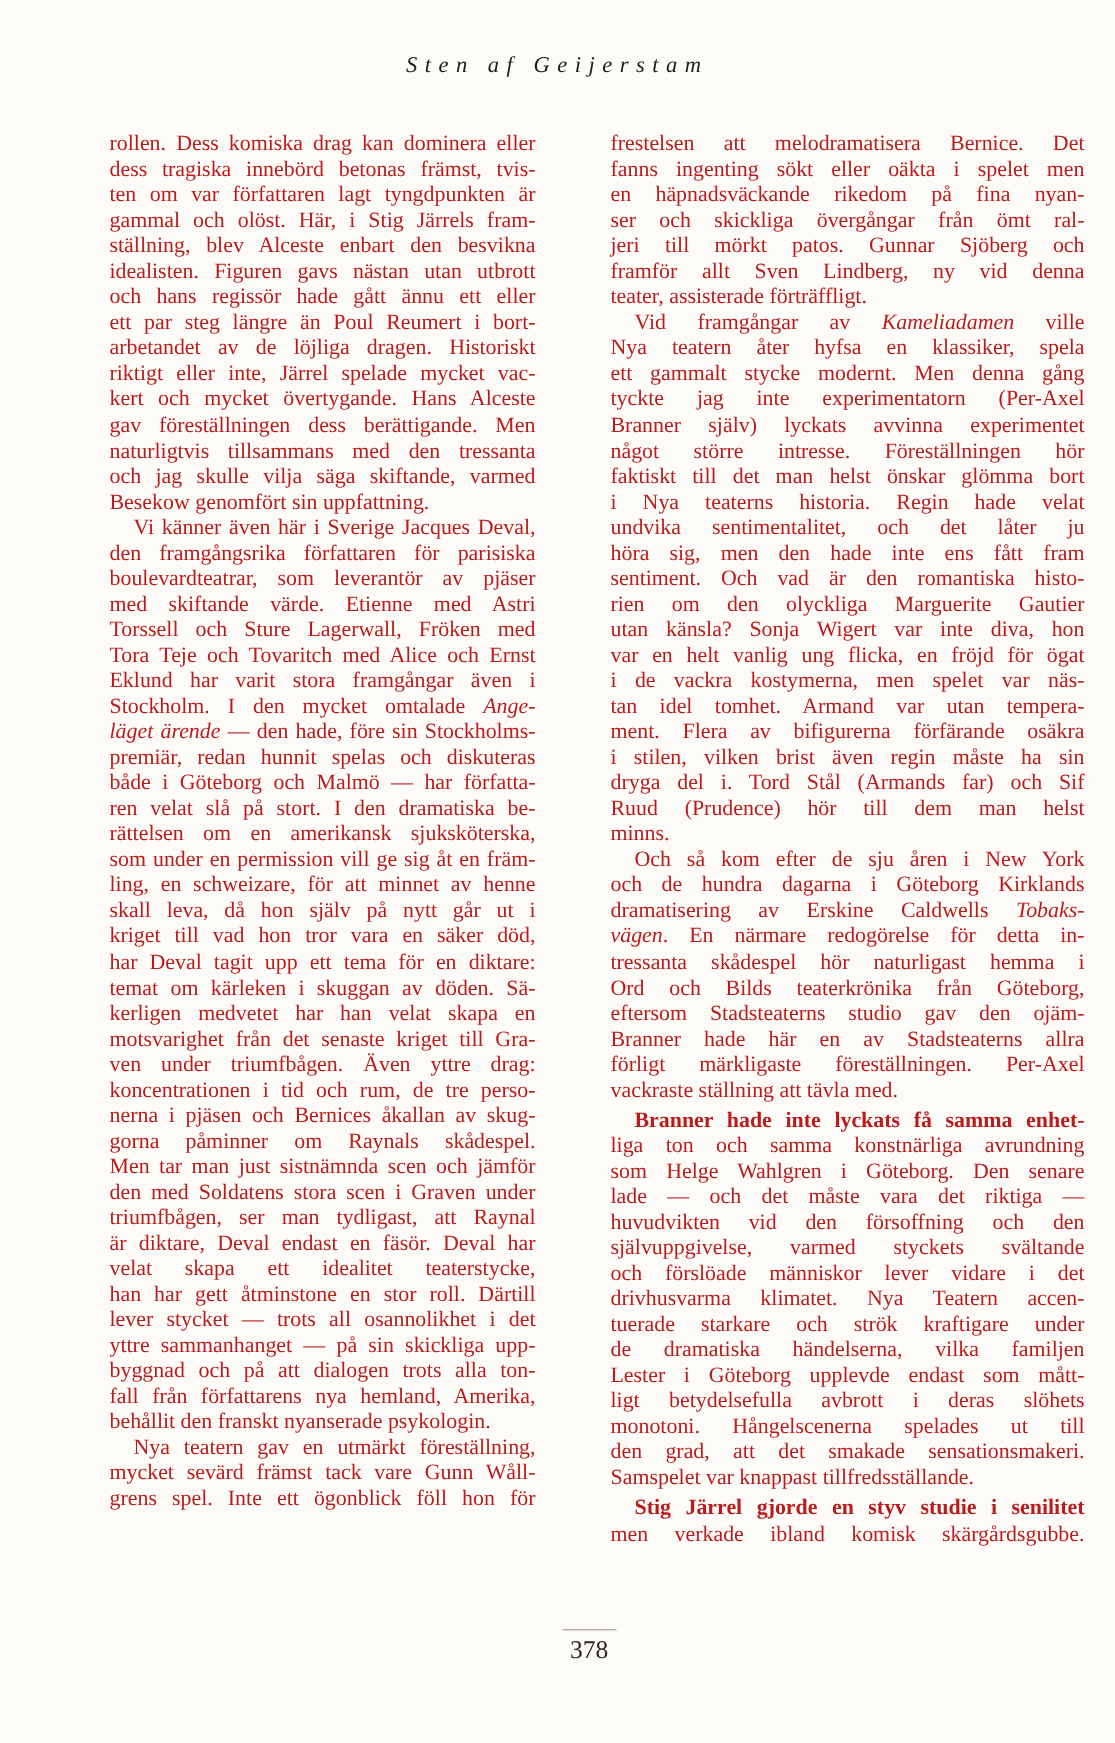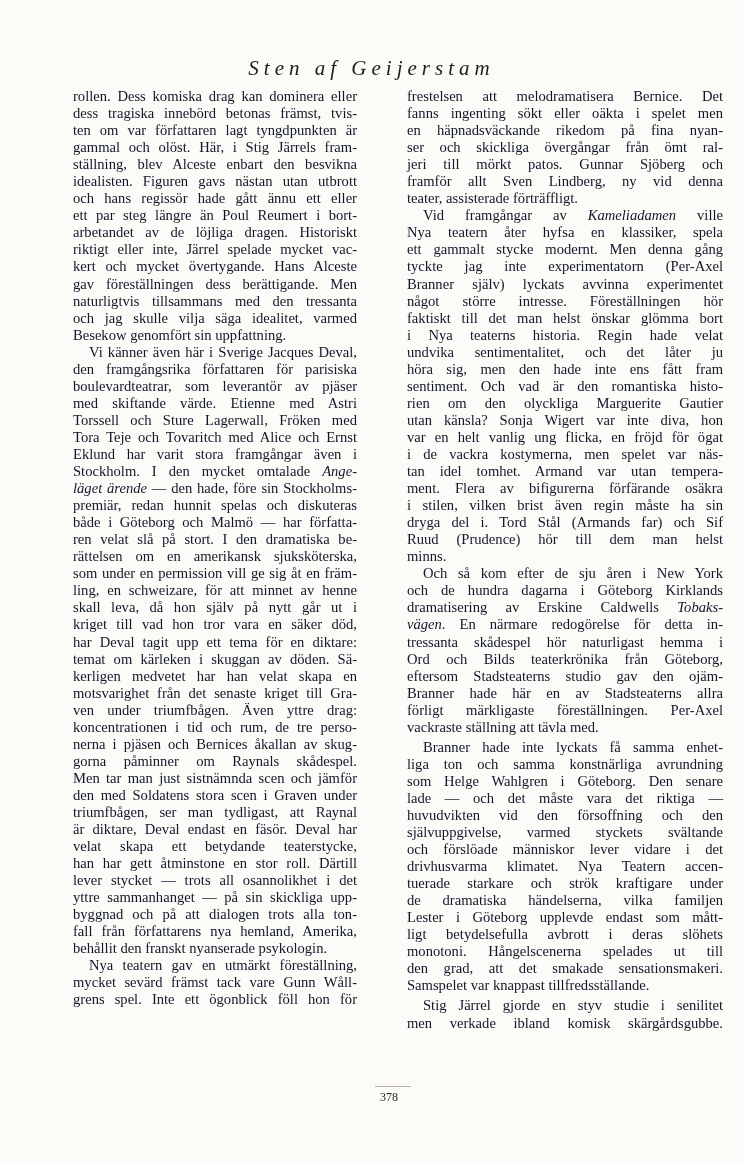--- a/index.html
+++ b/index.html
@@ -5,57 +5,57 @@
   html, body { margin: 0; padding: 0; }
   body {
     width: 743px; height: 1162px; overflow: hidden;
     background: #fcfbf7;
     font-family: "DejaVu Serif", "Liberation Serif", serif;
     color: #2a2622;
     position: relative;
   }
   .page { position: absolute; left: 0; top: 0; width: 743px; height: 1162px; }
   .running-head {
-    position: absolute; top: 56px; left: 0; width: 743px;
+    position: absolute; top: 36px; left: 0; width: 743px;
     text-align: center;
     font-family: "Liberation Serif", serif;
     font-style: italic;
-    font-size: 21px;
+    font-size: 15px;
     letter-spacing: 5px;
     color: #1f1c19;
   }
   .col {
     position: absolute; top: 88px;
     font-family: "Liberation Serif", serif;
     font-size: 14.6px;
     line-height: 17.05px;
-    color: #0f172a;
+    color: #b91c1c;
   }
   .col-left { left: 73px; width: 284px; }
   .col-right { left: 407px; width: 316px; }
   .line {
     display: block;
     white-space: nowrap;
     text-align: justify;
     text-align-last: justify;
     height: 17.05px;
     overflow: visible;
   }
   .line.last { text-align-last: left; }
   .line.indent { padding-left: 16px; }
-  .line.gap { margin-top: 3px; }
+  .line.gap { margin-top: 3px; font-weight: bold; }
   .it { font-style: italic; }
   .folio-rule {
     position: absolute; left: 375px; top: 1086px; width: 36px; height: 1px;
     background: #b8b3ab;
   }
   .folio {
     position: absolute; left: 380px; top: 1090px;
     font-family: "Liberation Serif", serif;
-    font-size: 12px; color: #2b2723;
+    font-size: 17px; color: #2b2723;
   }
 </style>
 </head>
 <body>
 
 <div class="page">
   <div class="running-head">Sten af Geijerstam</div>
 
   <div class="col col-left" id="col-left">
       <span class="line"><span>rollen. Dess komiska drag kan dominera eller</span></span>
@@ -64,21 +64,21 @@
       <span class="line"><span>gammal och olöst. Här, i Stig Järrels fram-</span></span>
       <span class="line"><span>ställning, blev Alceste enbart den besvikna</span></span>
       <span class="line"><span>idealisten. Figuren gavs nästan utan utbrott</span></span>
       <span class="line"><span>och hans regissör hade gått ännu ett eller</span></span>
       <span class="line"><span>ett par steg längre än Poul Reumert i bort-</span></span>
       <span class="line"><span>arbetandet av de löjliga dragen. Historiskt</span></span>
       <span class="line"><span>riktigt eller inte, Järrel spelade mycket vac-</span></span>
       <span class="line"><span>kert och mycket övertygande. Hans Alceste</span></span>
       <span class="line"><span>gav föreställningen dess berättigande. Men</span></span>
       <span class="line"><span>naturligtvis tillsammans med den tressanta</span></span>
-      <span class="line"><span>och jag skulle vilja säga idealitet, varmed</span></span>
+      <span class="line"><span>och jag skulle vilja säga skiftande, varmed</span></span>
       <span class="line last"><span>Besekow genomfört sin uppfattning.</span></span>
       <span class="line indent"><span>Vi känner även här i Sverige Jacques Deval,</span></span>
       <span class="line"><span>den framgångsrika författaren för parisiska</span></span>
       <span class="line"><span>boulevardteatrar, som leverantör av pjäser</span></span>
       <span class="line"><span>med skiftande värde. Etienne med Astri</span></span>
       <span class="line"><span>Torssell och Sture Lagerwall, Fröken med</span></span>
       <span class="line"><span>Tora Teje och Tovaritch med Alice och Ernst</span></span>
       <span class="line"><span>Eklund har varit stora framgångar även i</span></span>
       <span class="line"><span>Stockholm. I den mycket omtalade </span><span class="it">Ange-</span></span>
       <span class="line"><span class="it">läget ärende</span><span> — den hade, före sin Stockholms-</span></span>
@@ -95,21 +95,21 @@
       <span class="line"><span>kerligen medvetet har han velat skapa en</span></span>
       <span class="line"><span>motsvarighet från det senaste kriget till Gra-</span></span>
       <span class="line"><span>ven under triumfbågen. Även yttre drag:</span></span>
       <span class="line"><span>koncentrationen i tid och rum, de tre perso-</span></span>
       <span class="line"><span>nerna i pjäsen och Bernices åkallan av skug-</span></span>
       <span class="line"><span>gorna påminner om Raynals skådespel.</span></span>
       <span class="line"><span>Men tar man just sistnämnda scen och jämför</span></span>
       <span class="line"><span>den med Soldatens stora scen i Graven under</span></span>
       <span class="line"><span>triumfbågen, ser man tydligast, att Raynal</span></span>
       <span class="line"><span>är diktare, Deval endast en fäsör. Deval har</span></span>
-      <span class="line"><span>velat skapa ett betydande teaterstycke,</span></span>
+      <span class="line"><span>velat skapa ett idealitet teaterstycke,</span></span>
       <span class="line"><span>han har gett åtminstone en stor roll. Därtill</span></span>
       <span class="line"><span>lever stycket — trots all osannolikhet i det</span></span>
       <span class="line"><span>yttre sammanhanget — på sin skickliga upp-</span></span>
       <span class="line"><span>byggnad och på att dialogen trots alla ton-</span></span>
       <span class="line"><span>fall från författarens nya hemland, Amerika,</span></span>
       <span class="line last"><span>behållit den franskt nyanserade psykologin.</span></span>
       <span class="line indent"><span>Nya teatern gav en utmärkt föreställning,</span></span>
       <span class="line"><span>mycket sevärd främst tack vare Gunn Wåll-</span></span>
       <span class="line"><span>grens spel. Inte ett ögonblick föll hon för</span></span>
     </div>

